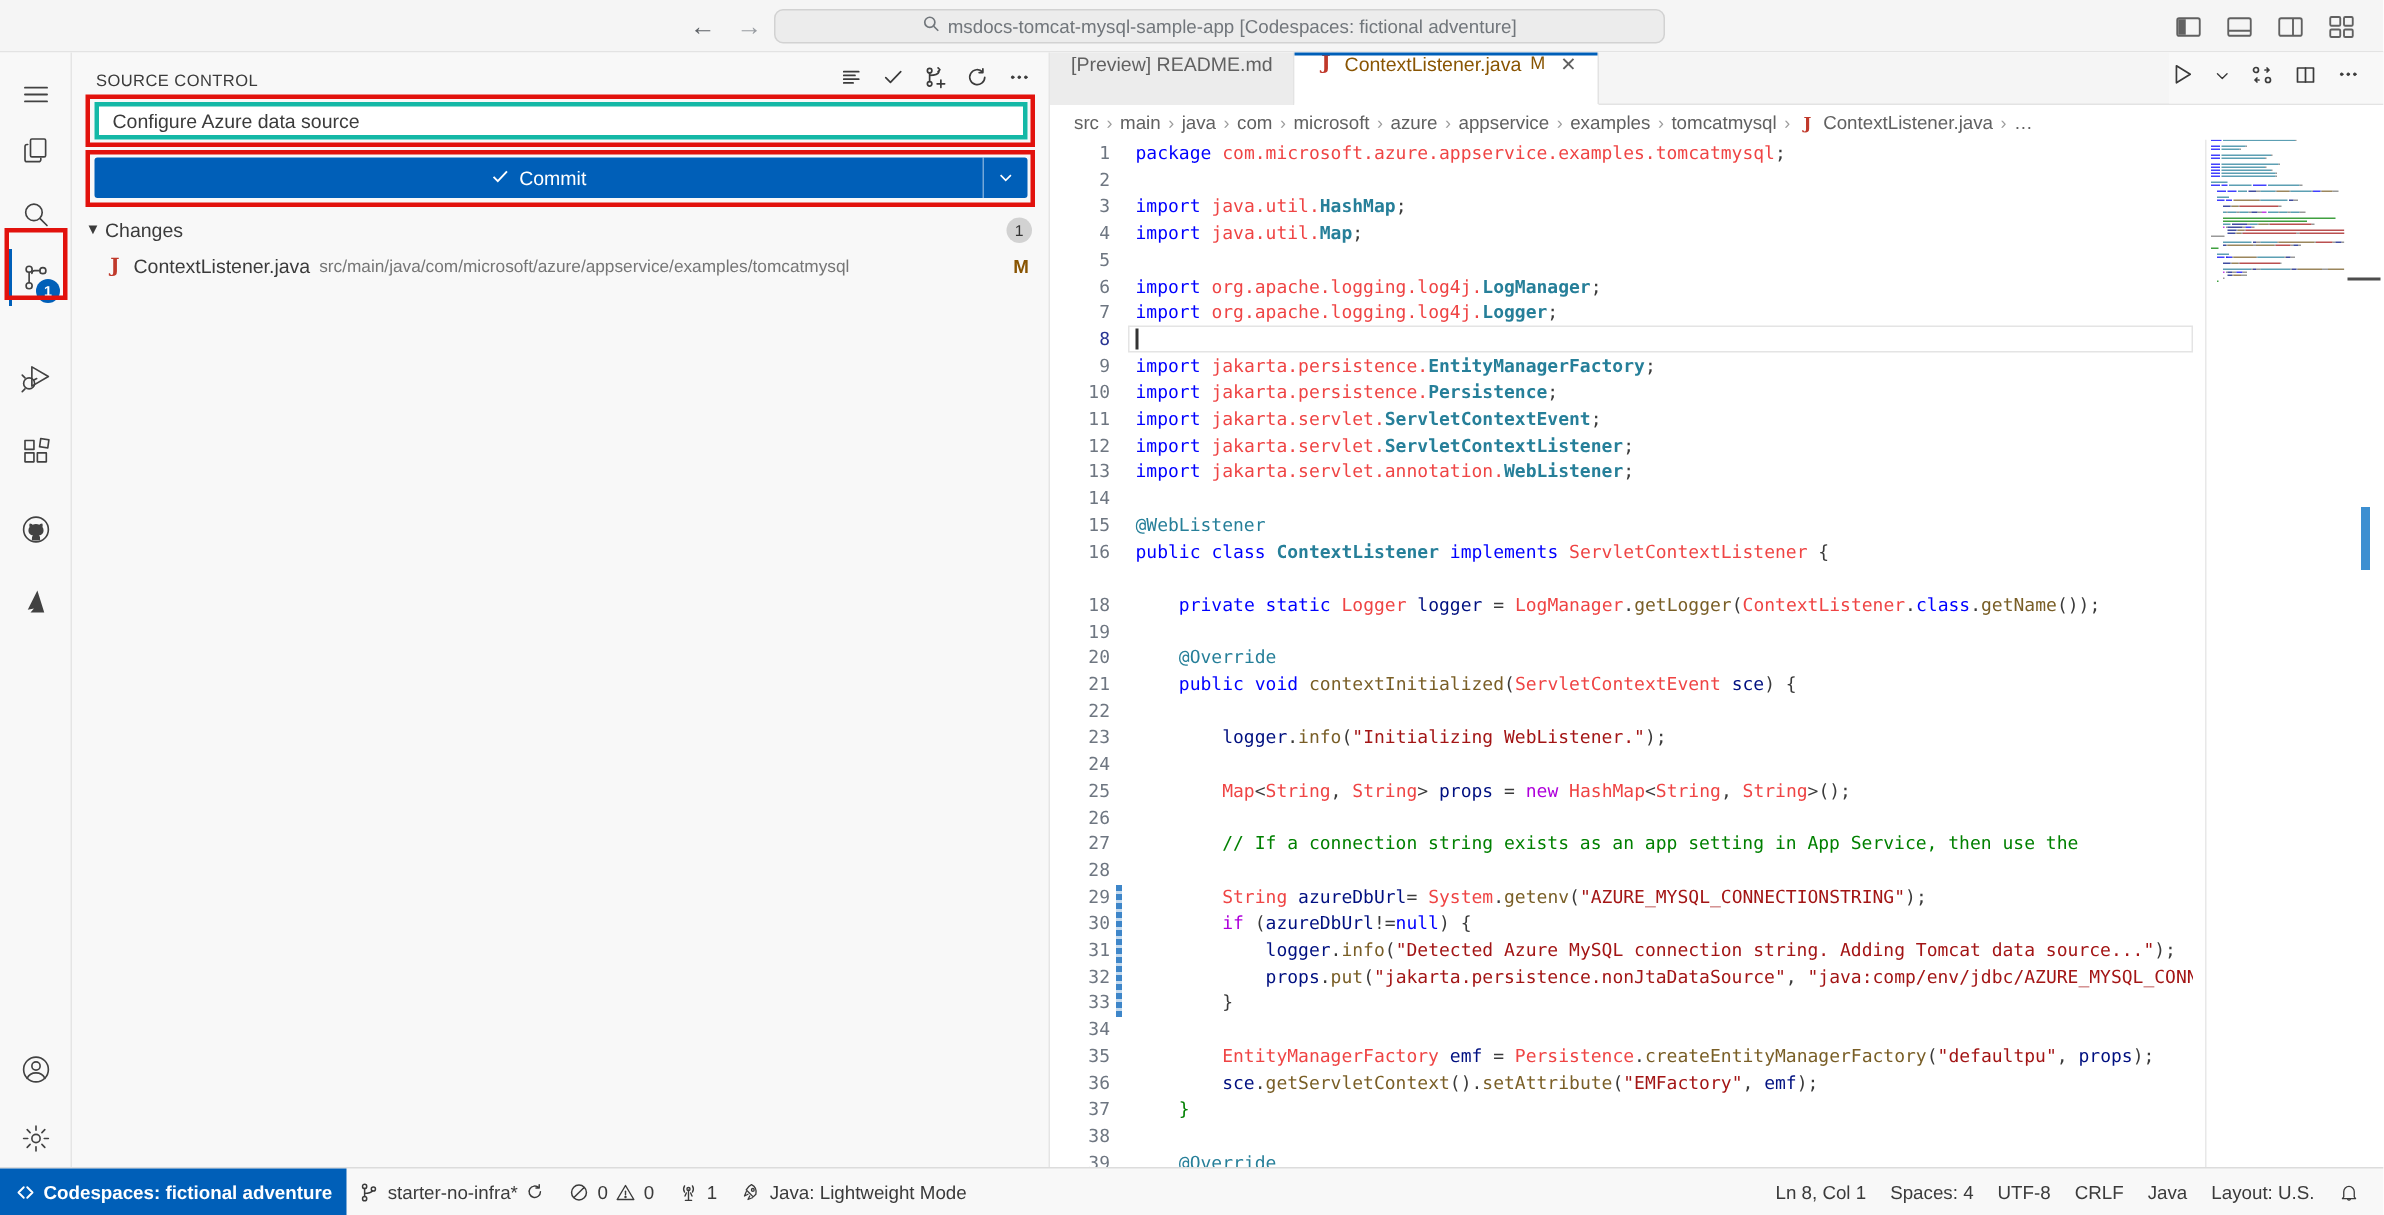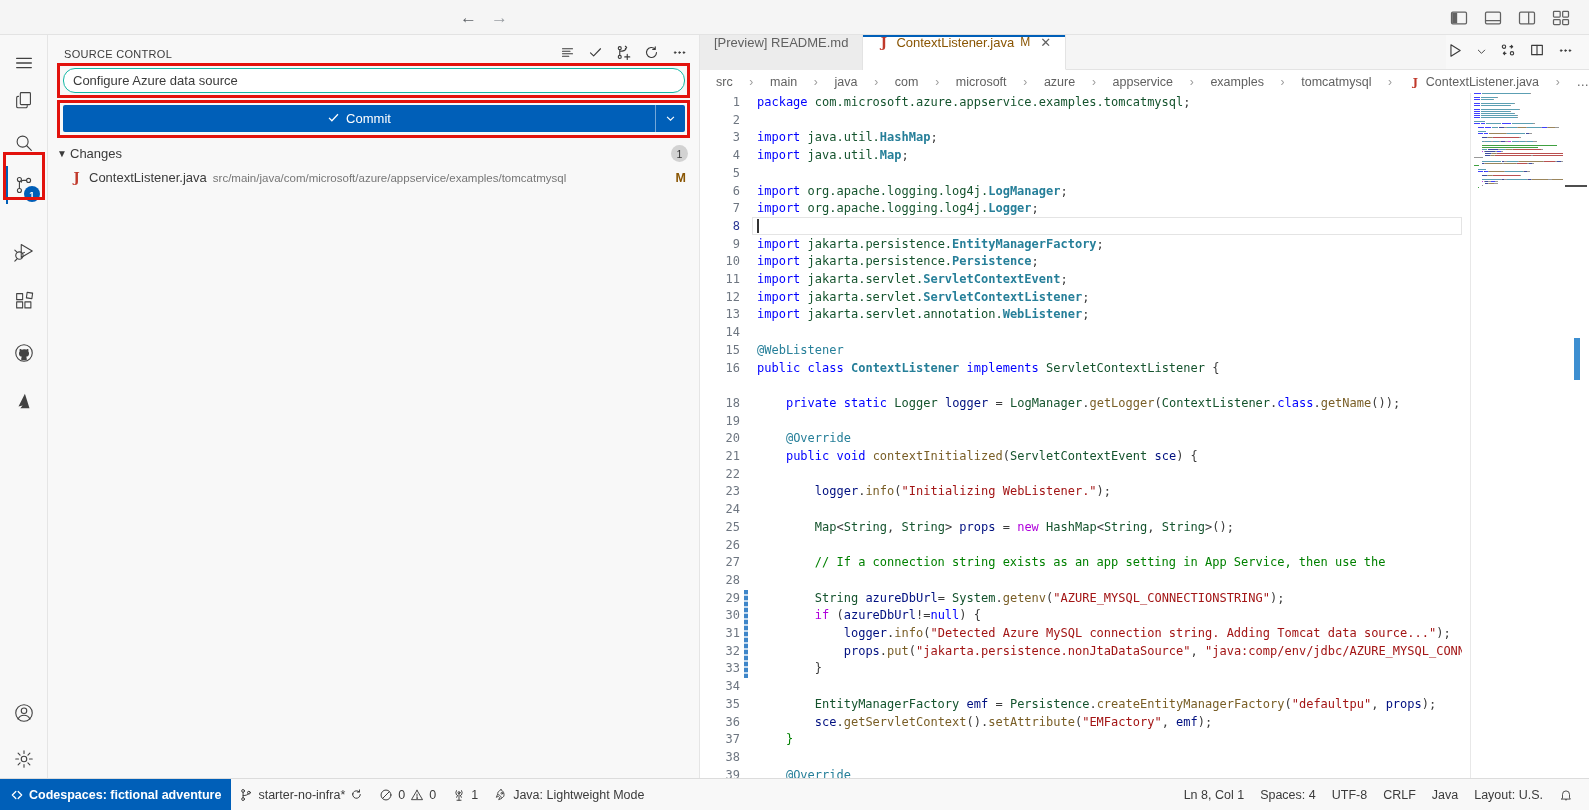--- a/index.html
+++ b/index.html
@@ -30,21 +30,21 @@
   .ab-badge { position:absolute; width:16px; height:16px; border-radius:50%; background:#005FB8; color:#fff;
     font-size:9.5px; font-weight:bold; display:flex; align-items:center; justify-content:center; }
   .ab-active-bar { position:absolute; width:2px; background:#005FB8; }
 
   
   .sidebar { position:absolute; left:48px; top:0; width:652px; height:743px; background:#f8f8f8; border-right:1px solid #e5e5e5; }
   .sb-header { position:absolute; left:16px; top:8px; right:12px; height:22px; display:flex; align-items:center; }
   .sb-title { font-size:11px; color:#3b3b3b; letter-spacing:.3px; }
   .sb-actions { margin-left:auto; display:flex; align-items:center; gap:13px; color:#3b3b3b; }
   .commit-input { position:absolute; left:15px; top:33px; width:622px; height:25px; background:#fff;
-    border:1px solid #14b8a6; border-radius:12px; font-size:13px; color:#3b3b3b; padding:0 9px;
+    border:3px solid #14b8a6; border-radius:0; font-size:13px; color:#3b3b3b; padding:0 9px;
     font-family:"Liberation Sans", sans-serif; outline:none; }
   .commit-btn { position:absolute; left:15px; top:70px; width:622px; height:27px; background:#005FB8;
     border:none; border-radius:2px; color:#fff; font-size:13px; display:flex; align-items:center; cursor:pointer; }
   .commit-btn .main-part { flex:1; display:flex; align-items:center; justify-content:center; gap:6px; }
   .commit-btn .chev-part { width:30px; height:100%; display:flex; align-items:center; justify-content:center; border-left:1px solid rgba(255,255,255,.45); }
   .changes-row { position:absolute; left:0; top:107px; width:652px; height:23px; display:flex; align-items:center; padding:0 12px 0 6px; }
   .changes-row .twisty { font-size:10px; color:#3b3b3b; width:16px; text-align:center; }
   .changes-label { font-size:13px; color:#3b3b3b; }
   .count-badge { margin-left:auto; min-width:17px; height:17px; border-radius:50%; background:#d2d2d2; color:#333;
     font-size:10.5px; display:flex; align-items:center; justify-content:center; }
@@ -58,33 +58,33 @@
   .editor { position:absolute; left:700px; top:0; width:889px; height:743px; background:#fff; }
   .tabbar { position:absolute; left:0; top:0; width:889px; height:35px; background:#f5f5f5; border-bottom:1px solid #e3e3e3; display:flex; }
   .tab { height:35px; display:flex; align-items:flex-start; gap:6px; padding:0 14px; font-size:13px;
     border-right:1px solid #e3e3e3; color:#616161; background:#ececec; position:relative; }
   .tab.active { background:#fff; color:#895503; border-bottom:1px solid #fff; }
   .tab.active::before { content:""; position:absolute; left:0; top:0; right:0; height:2px; background:#005FB8; }
   .tab .mod { color:#895503; font-size:12px; }
   .tab .close { color:#616161; font-size:13px; margin-left:4px; }
   .editor-actions { margin-left:auto; display:flex; align-items:center; gap:13px; padding-right:16px; color:#3b3b3b; background:#f8f8f8; }
   .breadcrumbs { position:absolute; left:0; top:36px; width:889px; height:22px; background:#fff;
-    display:flex; align-items:center; gap:3px; padding-left:16px; font-size:12.5px; color:#616161; white-space:nowrap;justify-content:space-between; }
+    display:flex; align-items:center; gap:3px; padding-left:16px; font-size:12.5px; color:#616161; white-space:nowrap; }
   .bc-sep { color:#9d9d9d; font-size:12px; padding:0 2px; }
   .bc-item { display:flex; align-items:center; gap:4px; }
 
   
   .codearea { position:absolute; left:0; top:58px; width:889px; height:685px; overflow:hidden; background:#fff; }
   .code-line { position:absolute; left:0; width:889px; height:17.7px; }
   .gutter-num { position:absolute; left:0; width:40px; text-align:right; font-family:"DejaVu Sans Mono", monospace;
     font-size:12px; color:#6e7681; line-height:17.7px; }
   .gutter-num.cur { color:#283593; }
   .code-text { position:absolute; left:57px; right:127px; font-family:"DejaVu Sans Mono", monospace; font-size:12px;
     line-height:17.7px; white-space:pre; overflow:hidden; color:#3b3b3b; }
-  .tk-kw{color:#0000ff}.tk-ctrl{color:#af00db}.tk-type{color:#14532d}.tk-typeb{color:#267f99;font-weight:bold}
+  .tk-kw{color:#0000ff}.tk-ctrl{color:#af00db}.tk-type{color:#ef4444}.tk-typeb{color:#267f99;font-weight:bold}
   .tk-var{color:#001080}.tk-fn{color:#795e26}.tk-str{color:#a31515}.tk-com{color:#008000}.tk-pln{color:#3b3b3b}
   .tk-ann{color:#267f99}.tk-grn{color:#008000}
   .cur-line-box { position:absolute; left:52px; width:710px; height:18px; border:1px solid #e4e4e4; }
   .cursor { position:absolute; width:1.5px; height:14px; background:#333; }
   .change-bar { position:absolute; left:44px; width:4px;
     background:repeating-linear-gradient(180deg,#3e86c9 0 4px, rgba(62,134,201,.3) 4px 6px); }
   .minimap { position:absolute; left:770px; top:0; width:93px; height:685px; border-left:1px solid #e8e8e8; background:#fff; overflow:hidden; }
   .mm-row { position:relative; height:2px; }
   .mm-seg { position:absolute; top:0; height:1.4px; opacity:.75; }
   .overview { position:absolute; left:863px; top:0; width:26px; height:685px; background:#fff; }
@@ -104,20 +104,27 @@
 </style>
 </head>
 <body>
 
 <div class="window">
 
   <div class="titlebar">
     <div class="nav-arrows">
       <span>←</span>
       <span class="fwd">→</span>
+    </div>
+    <div class="command-center">
+      <span><svg width="12" height="12" viewBox="0 0 16 16" fill="none" stroke="#71767b" stroke-width="1.5">
+            <circle cx="6.5" cy="6.5" r="4.5"></circle>
+            <line x1="10" y1="10" x2="14" y2="14"></line>
+          </svg></span>
+      <span>msdocs-tomcat-mysql-sample-app [Codespaces: fictional adventure]</span>
     </div>
     <div class="tb-icons" id="tb-icons">
         <span>
           <svg width="20" height="20" viewBox="0 0 24 24" fill="none" stroke="#616161" stroke-width="1.5" stroke-linecap="round" stroke-linejoin="round">
             <rect x="3" y="5" width="18" height="14" rx="1.5"></rect>
             <rect x="3.8" y="5.8" width="6" height="12.4" fill="#616161" stroke="none"></rect>
           </svg>
         </span>
         <span>
           <svg width="20" height="20" viewBox="0 0 24 24" fill="none" stroke="#616161" stroke-width="1.5" stroke-linecap="round" stroke-linejoin="round">

